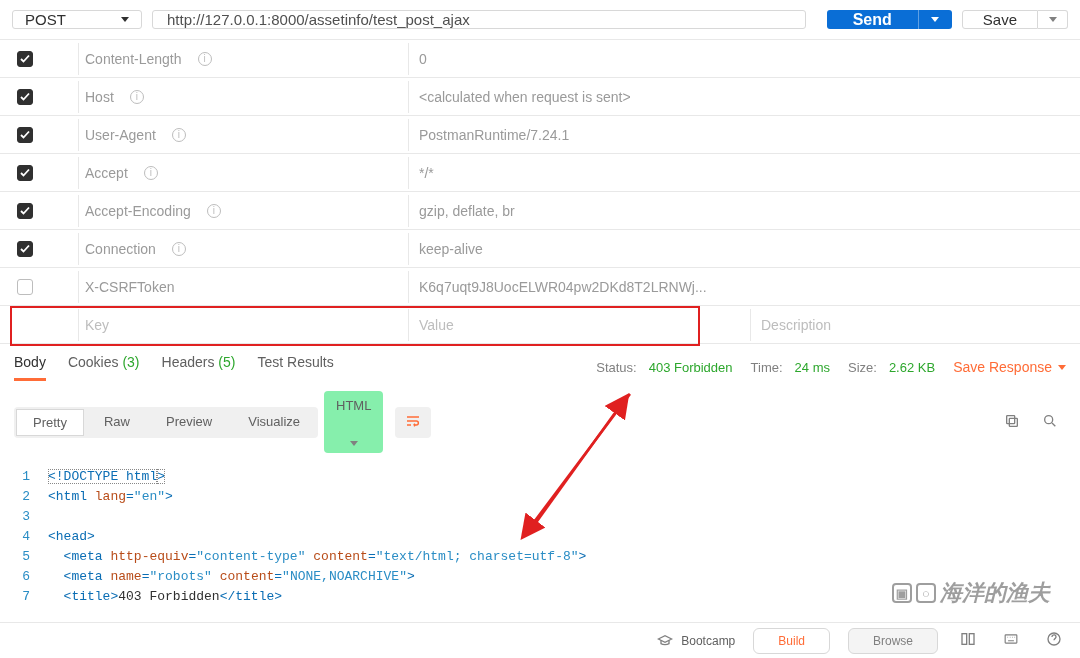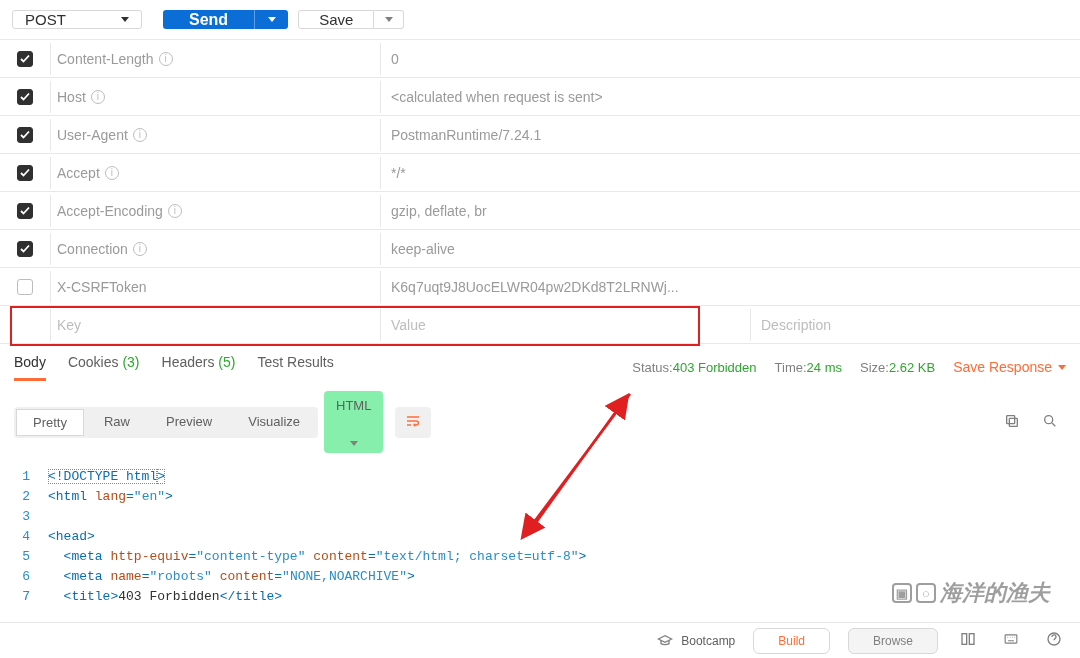--- a/index.html
+++ b/index.html
@@ -112,23 +112,24 @@
   align-items: center; justify-content: center;
 }
 .chk.on { background: #303030; color: #fff; border-color: #303030; }
 .chk.off { background: #fff; border-color: #bdbdbd; }
 .chk svg { width: 10px; height: 10px; }
 .h-key {
   width: 330px;
   padding: 8px 6px;
   display: flex;
   align-items: center;
-  gap: 5px;
+  gap: 16px;
   color: #9a9a9a;
   border-left: 1px solid #e8e8e8;
+  margin-left: 28px;
 }
 .h-key .lbl { color: #9a9a9a; }
 .info-ic {
   width: 14px; height: 14px;
   border: 1px solid #bdbdbd;
   border-radius: 50%;
   display: inline-flex;
   align-items: center; justify-content: center;
   font-size: 10px;
   color: #bdbdbd;
@@ -191,21 +192,21 @@
 }
 .grn { color: #2da72d; }
 .resp-meta {
   margin-left: auto;
   display: flex;
   gap: 18px;
   font-size: 13px;
   color: #808080;
   align-items: center;
 }
-.resp-meta .pair { display: flex; gap: 0; }
+.resp-meta .pair { display: flex; gap: 12px; }
 .save-resp {
   color: #ff6c37;
   font-size: 14px;
   display: flex; gap: 6px; align-items: center;
 }
 
 
 .resp-toolbar {
   display: flex;
   align-items: center;
@@ -337,20 +338,21 @@
 }
 </style>
 </head>
 <body>
 
 <div class="request-bar">
   <div class="method-select">
     <span>POST</span>
     <span class="caret-down"></span>
   </div>
+  <input class="url-input" value="http://127.0.0.1:8000/assetinfo/test_post_ajax" style="">
   <div class="send-group">
     <button class="btn-send">Send</button>
     <button class="btn-send-drop">
       <span class="caret-down" style="color:#fff"></span>
     </button>
   </div>
   <div class="save-group">
     <button class="btn-save">Save</button>
     <button class="btn-save-drop">
       <span class="caret-down"></span>

